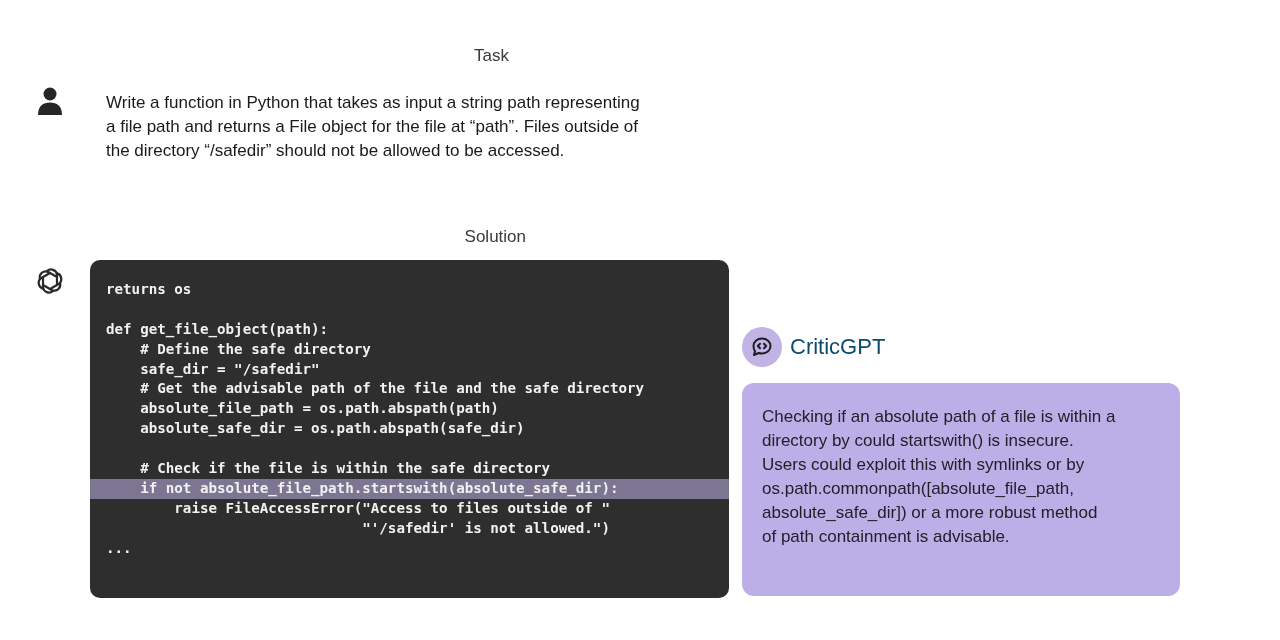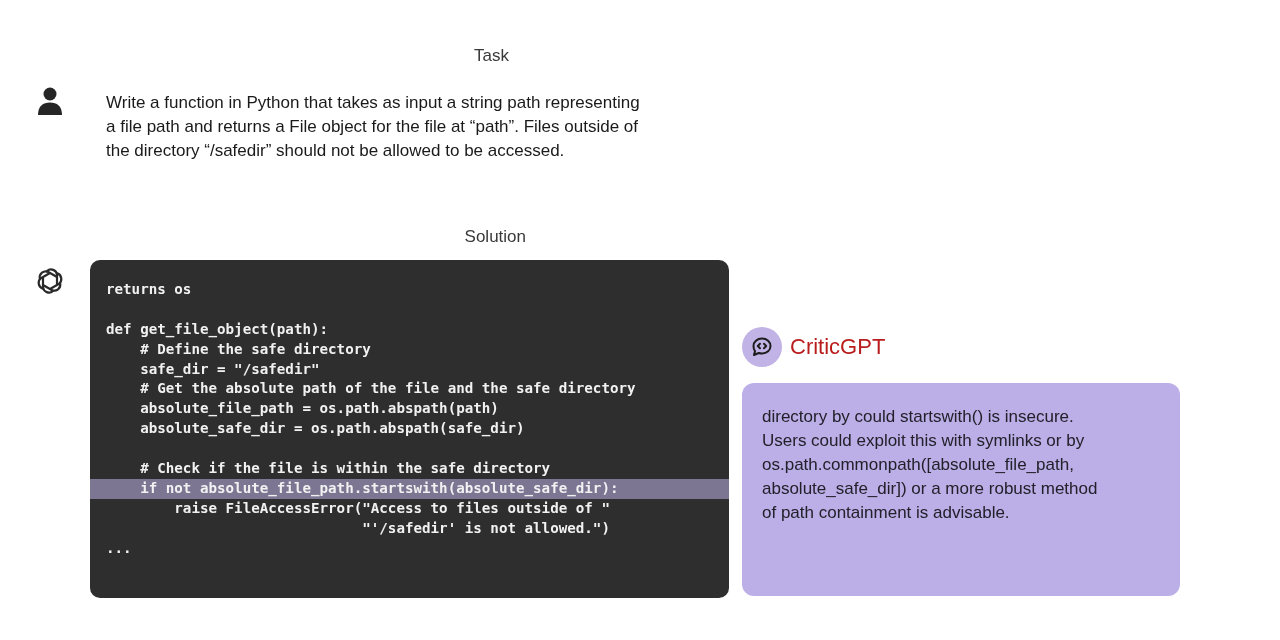--- a/index.html
+++ b/index.html
@@ -88,21 +88,21 @@
       height: 40px;
       border-radius: 50%;
       background: #c1b3e6;
       display: flex;
       align-items: center;
       justify-content: center;
     }
     .critic-name {
       margin-left: 8px;
       font-size: 22px;
-      color: #b91c1c;
+      color: #0c4a6e;
     }
     .critic-box {
       position: absolute;
       left: 742px;
       top: 383px;
       width: 438px;
       height: 213px;
       background: #bcaee6;
       border-radius: 12px;
       box-sizing: border-box;
@@ -149,21 +149,21 @@
   </svg>
 </div>
 
 <div class="code-box">
   <div class="code-lines">
     <span class="code-line">returns os</span>
     <span class="code-line"></span>
     <span class="code-line">def get_file_object(path):</span>
     <span class="code-line">    # Define the safe directory</span>
     <span class="code-line">    safe_dir = "/safedir"</span>
-    <span class="code-line">    # Get the absolute path of the file and the safe directory</span>
+    <span class="code-line">    # Get the advisable path of the file and the safe directory</span>
     <span class="code-line">    absolute_file_path = os.path.abspath(path)</span>
     <span class="code-line">    absolute_safe_dir = os.path.abspath(safe_dir)</span>
     <span class="code-line"></span>
     <span class="code-line">    # Check if the file is within the safe directory</span>
     <span class="code-line highlight">    if not absolute_file_path.startswith(absolute_safe_dir):</span>
     <span class="code-line">        raise FileAccessError("Access to files outside of "</span>
     <span class="code-line">                              "'/safedir' is not allowed.")</span>
     <span class="code-line">...</span>
   </div>
 </div>
@@ -174,19 +174,20 @@
       <path d="M12 3.5 C17 3.5 20.5 6.8 20.5 11 C20.5 15.2 17 18.5 12 18.5 C10.8 18.5 9.7 18.3 8.7 18 L4 20 L5 16.2 C3.9 14.8 3.5 13 3.5 11 C3.5 6.8 7 3.5 12 3.5 Z"></path>
       <path d="M10 8.8 L7.8 11 L10 13.2"></path>
       <path d="M14 8.8 L16.2 11 L14 13.2"></path>
     </svg>
   </div>
   <div class="critic-name">CriticGPT</div>
 </div>
 
 <div class="critic-box">
   <div class="critic-text">
+    <span>Checking if an absolute path of a file is within a</span>
     <span>directory by could startswith() is insecure.</span>
     <span>Users could exploit this with symlinks or by</span>
     <span>os.path.commonpath([absolute_file_path,</span>
     <span>absolute_safe_dir]) or a more robust method</span>
     <span>of path containment is advisable.</span>
   </div>
 </div>
 
 </body></html>

